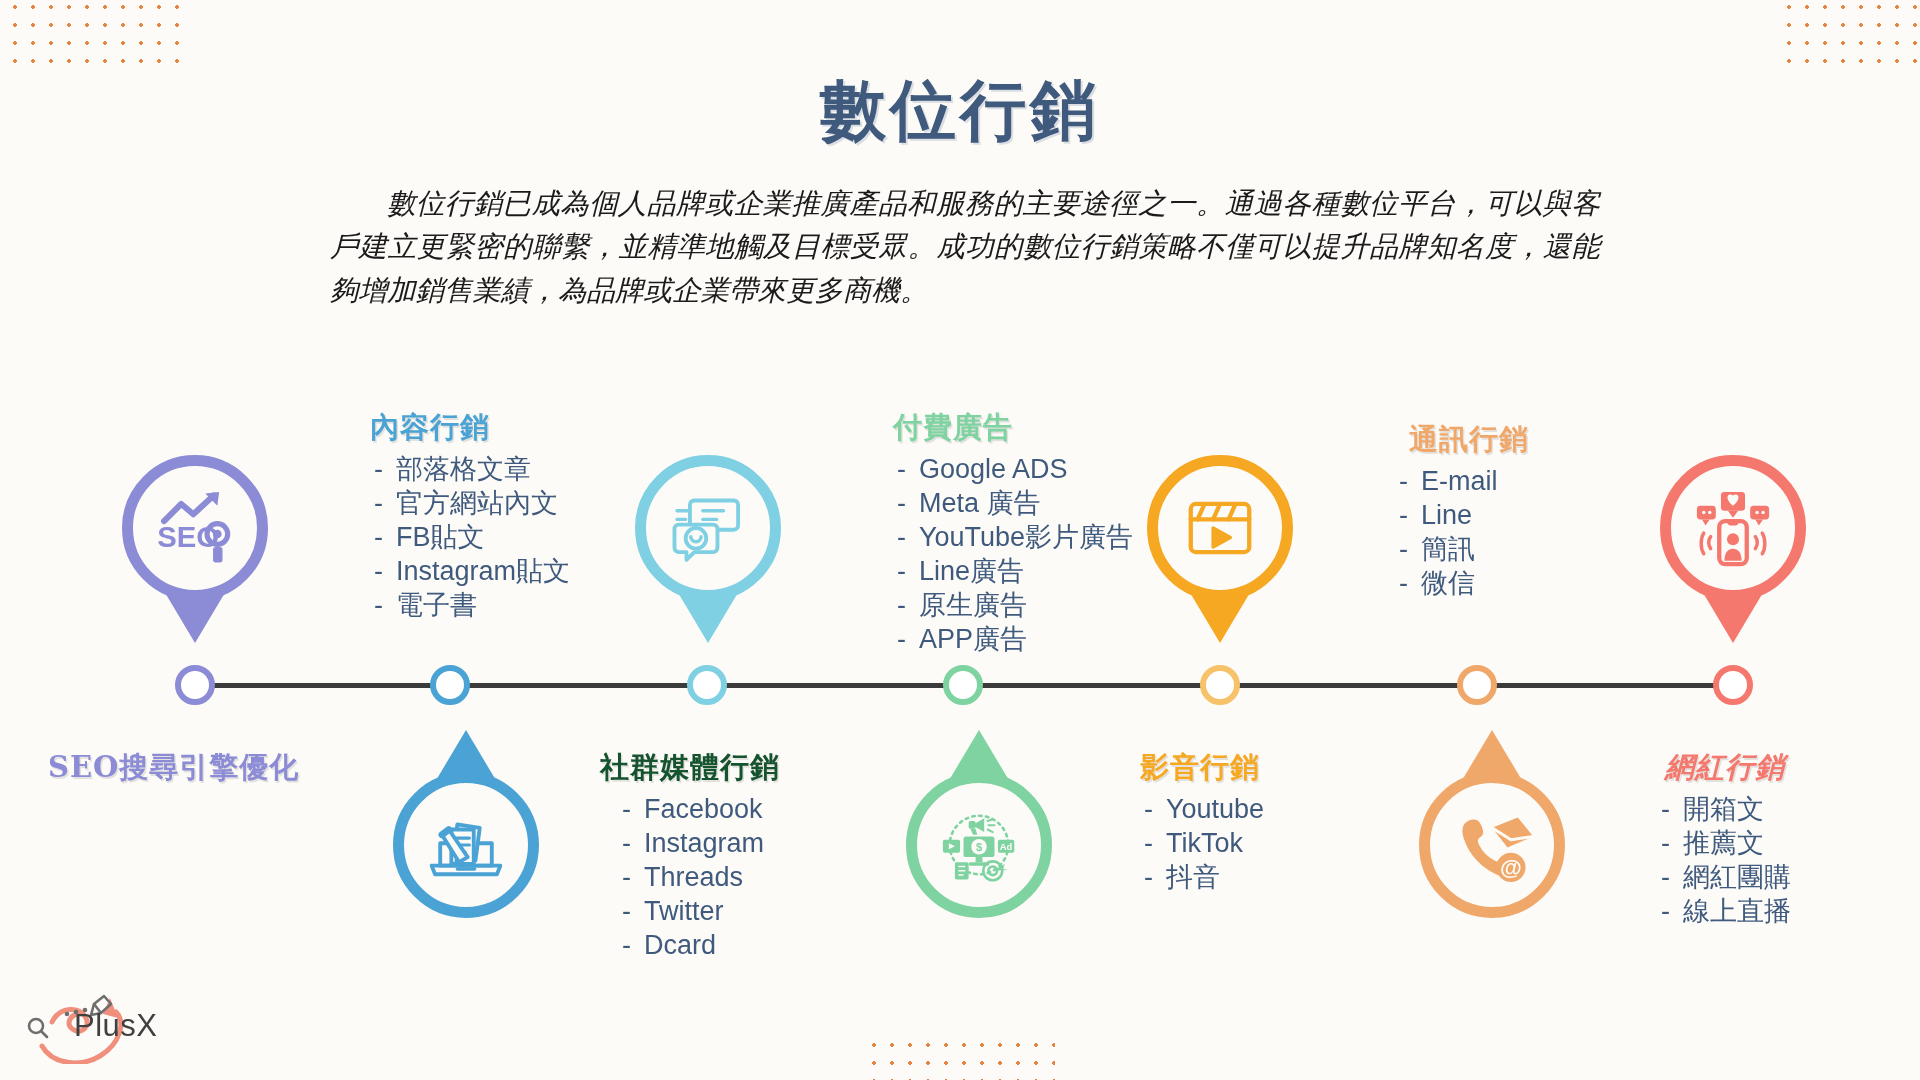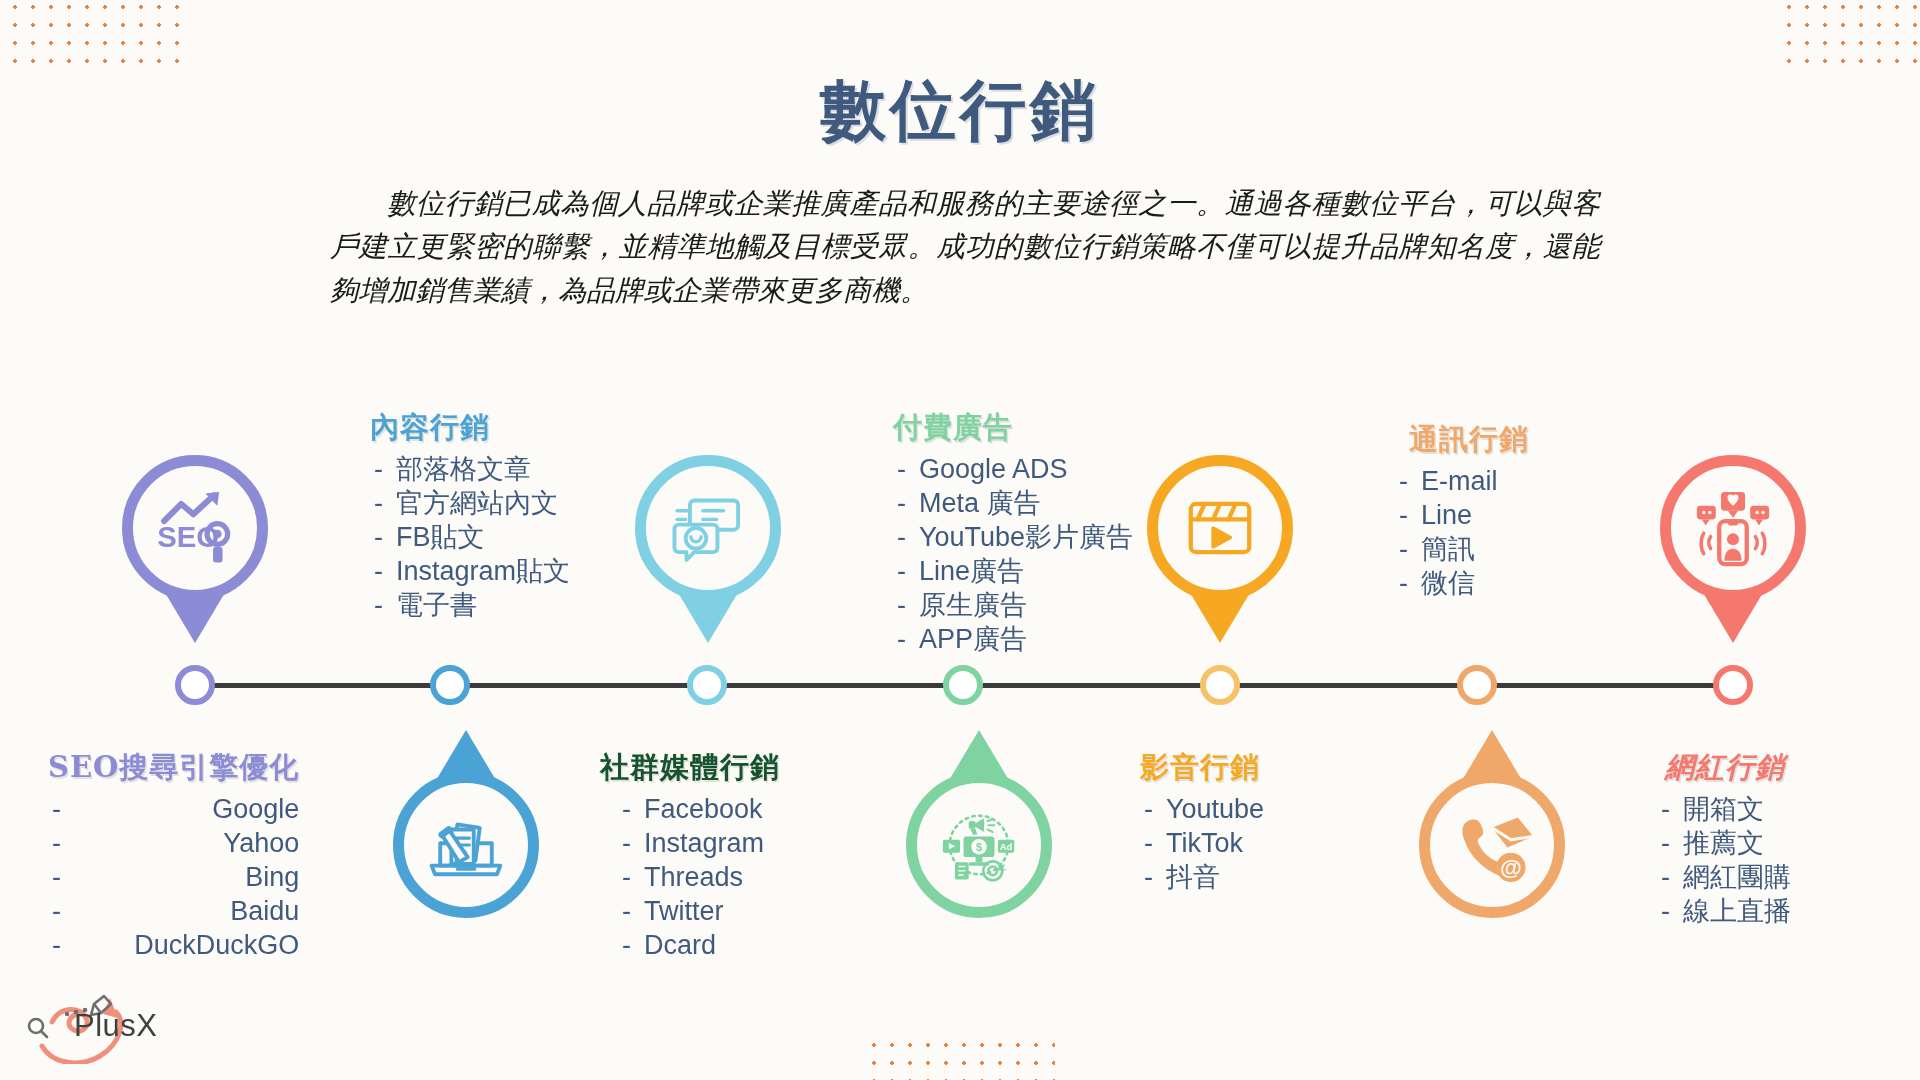--- a/index.html
+++ b/index.html
@@ -280,27 +280,20 @@
         <path d="M16 56 c-4 6 -4 18 0 24"></path>
         <path d="M76 60 c3 4 3 10 0 14"></path>
         <path d="M84 56 c4 6 4 18 0 24"></path>
       </g>
     </svg>
   </div>
 </div>
 
 <div class="block" style="left:48px; top:748px;text-align:right;">
   <h3 style="color:#8b8bd6;">SEO搜尋引擎優化</h3>
-  <ul>
-    <li>Google</li>
-    <li>Yahoo</li>
-    <li>Bing</li>
-    <li>Baidu</li>
-    <li>DuckDuckGO</li>
-  </ul>
 </div>
 
 <div class="block" style="left:370px; top:408px;">
   <h3 style="color:#4aa3d4;">內容行銷</h3>
   <ul>
     <li>部落格文章</li>
     <li>官方網站內文</li>
     <li>FB貼文</li>
     <li>Instagram貼文</li>
     <li>電子書</li>

